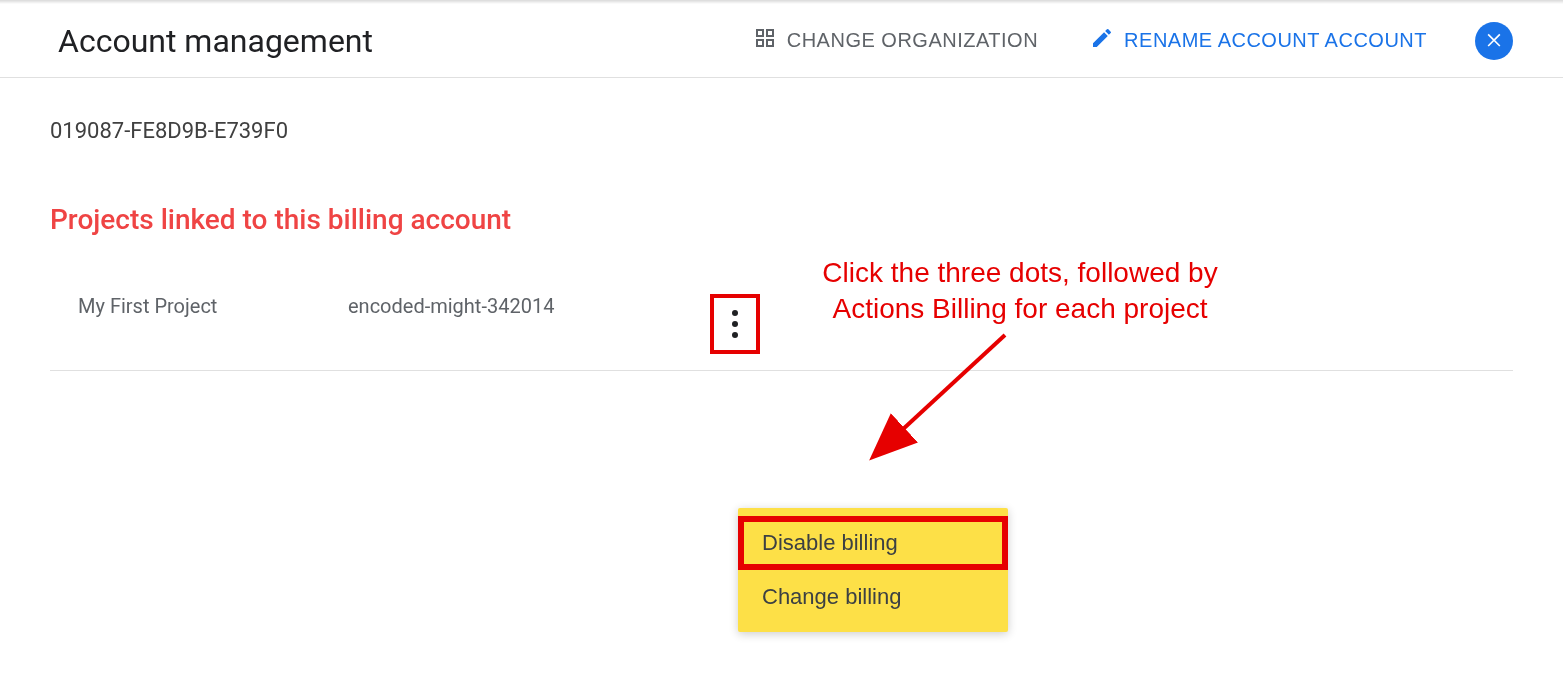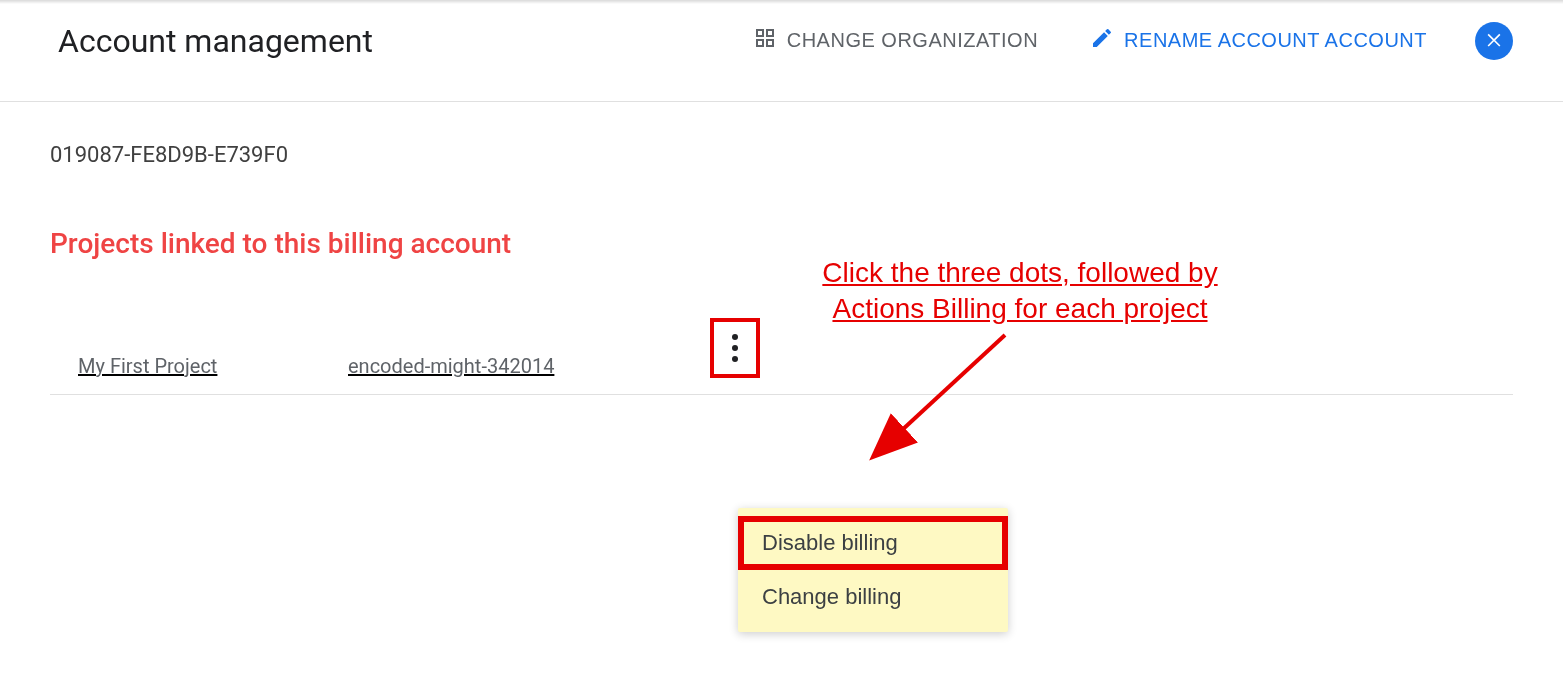--- a/index.html
+++ b/index.html
@@ -13,21 +13,21 @@
     }
     .top-shadow {
       position: absolute;
       top: 0; left: 0; right: 0;
       height: 4px;
       background: linear-gradient(to bottom, rgba(0,0,0,0.15), transparent);
     }
     .header {
       display: flex;
       align-items: center;
-      padding: 20px 50px 40px 58px;
+      padding: 20px 50px 16px 58px;
       border-bottom: 1px solid #e0e0e0;
     }
     .page-title {
       font-size: 32px;
       font-weight: 400;
       color: #202124;
       flex: 0 0 auto;
     }
     .header-spacer { flex: 1; }
     .header-actions {
@@ -95,24 +95,23 @@
       font-size: 20px;
       color: #5f6368;
       padding-left: 28px;
     }
     .col-name { width: 270px; }
     .col-id { width: 370px; }
     .col-actions { width: 200px; display: flex; align-items: center; gap: 8px; }
     .th { font-weight: 500; }
     .tbody-row {
       display: flex;
-      align-items: flex-end;
+      align-items: flex-start;
       border-bottom: 1px solid #e0e0e0;
       padding: 16px 0;
-      text-decoration: underline;
     }
     .td { font-weight: 400; }
     .help-icon {
       width: 24px; height: 24px;
       border-radius: 50%;
       background: #202124;
       color: #fff;
       display: inline-flex;
       align-items: center;
       justify-content: center;
@@ -136,21 +135,21 @@
     }
     .kebab-dots span {
       width: 6px; height: 6px;
       border-radius: 50%;
       background: #202124;
     }
     .menu {
       position: absolute;
       left: 738px;
       top: 508px;
-      background: #fef9c3;
+      background: #fde047;
       box-shadow: 0 2px 10px rgba(0,0,0,0.2);
       border-radius: 2px;
       width: 270px;
       padding: 8px 0;
     }
     .menu-item {
       font-size: 22px;
       color: #3c4043;
       padding: 14px 24px;
       cursor: pointer;
@@ -166,21 +165,20 @@
     .annotation {
       position: absolute;
       left: 710px;
       top: 255px;
       color: #e60000;
       font-family: Arial, sans-serif;
       font-size: 28px;
       line-height: 1.3;
       text-align: center;
       width: 620px;
-      text-decoration: underline;
     }
     .arrow {
       position: absolute;
       left: 805px;
       top: 325px;
       width: 220px;
       height: 160px;
       pointer-events: none;
     }
     .icon-svg { width: 24px; height: 24px; fill: currentColor; }

